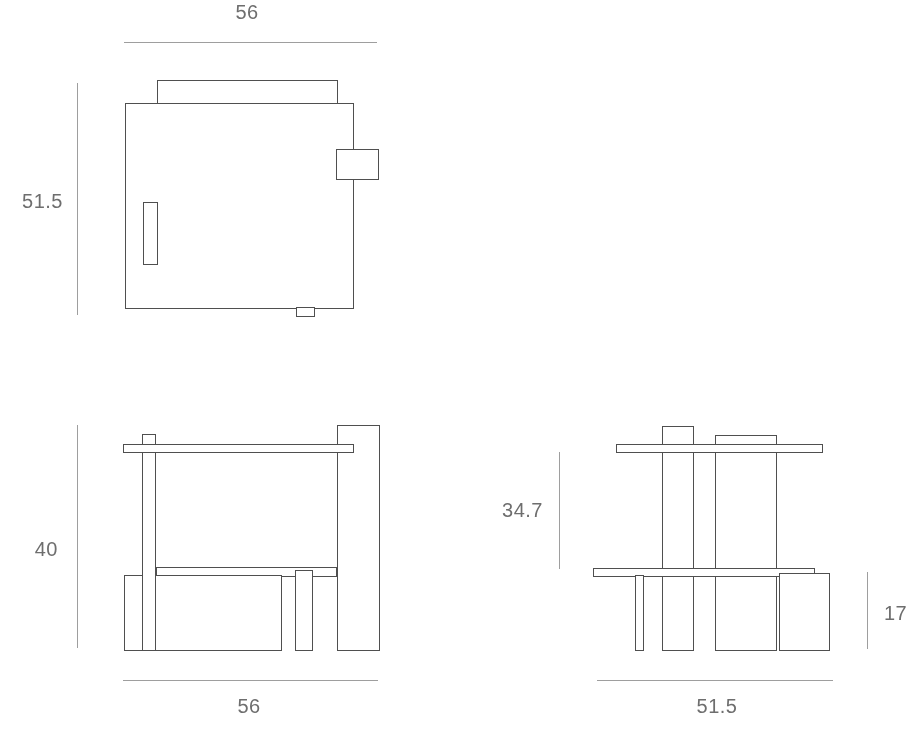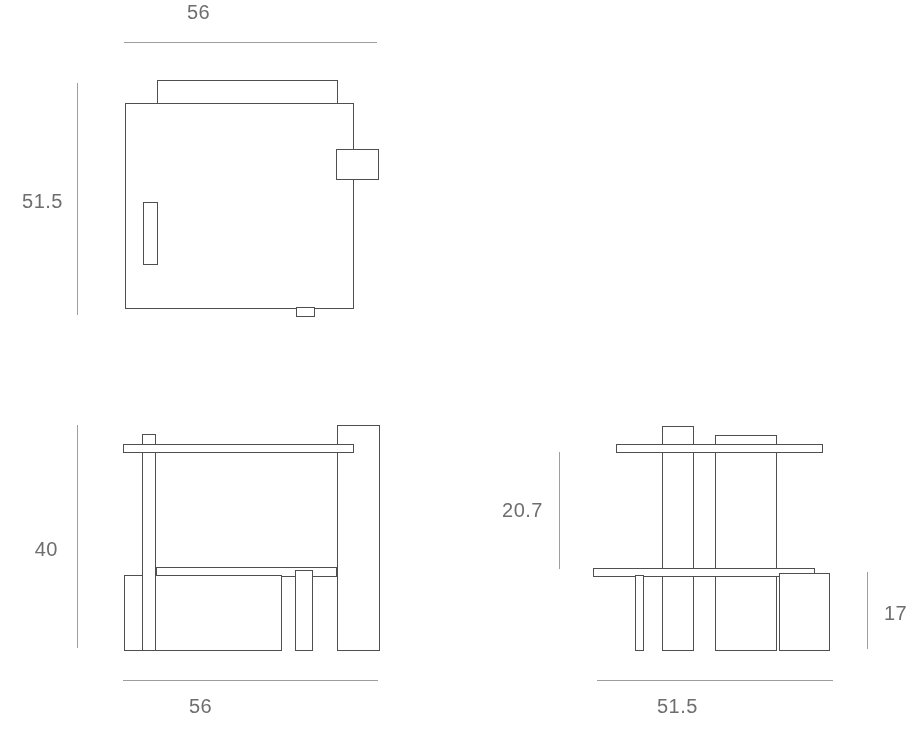--- a/index.html
+++ b/index.html
@@ -27,21 +27,21 @@
     background:var(--dim-line);
   }
   .dimlabel{
     position:absolute;
     color:var(--label-text);
     font-size:20px;
     line-height:1;
     letter-spacing:0.5px;
     white-space:nowrap;
   }
-  .t-center{text-align:left;}
+  .t-center{text-align:center;}
   .t-right{text-align:right;}
   .t-left{text-align:left;}
 </style>
 </head>
 <body>
 
 <div id="canvas">
 
   <div>
 
@@ -70,21 +70,21 @@
     <div class="shape" style="left:337px;top:425px;width:43px;height:226px;"></div>
     <div class="shape" style="left:124px;top:575px;width:158px;height:76px;"></div>
     <div class="shape" style="left:142px;top:434px;width:14px;height:217px;"></div>
     <div class="shape" style="left:295px;top:570px;width:18px;height:81px;"></div>
     <div class="shape" style="left:123px;top:444px;width:231px;height:9px;"></div>
   </div>
 
   <div>
 
     <div class="dimline" style="left:559px;top:452px;width:1px;height:117px;"></div>
-    <span class="dimlabel t-right" style="left:478px;top:500px;width:65px;">20.7</span>
+    <span class="dimlabel t-right" style="left:478px;top:500px;width:65px;">34.7</span>
 
     <div class="dimline" style="left:867px;top:572px;width:1px;height:77px;"></div>
     <span class="dimlabel t-left" style="left:884px;top:603px;width:50px;">17</span>
 
     <div class="dimline" style="left:597px;top:680px;width:236px;height:1px;"></div>
     <span class="dimlabel t-center" style="left:657px;top:696px;width:120px;">51.5</span>
 
     <div class="shape" style="left:662px;top:426px;width:32px;height:225px;"></div>
     <div class="shape" style="left:715px;top:435px;width:62px;height:216px;"></div>
     <div class="shape" style="left:593px;top:568px;width:222px;height:9px;"></div>

